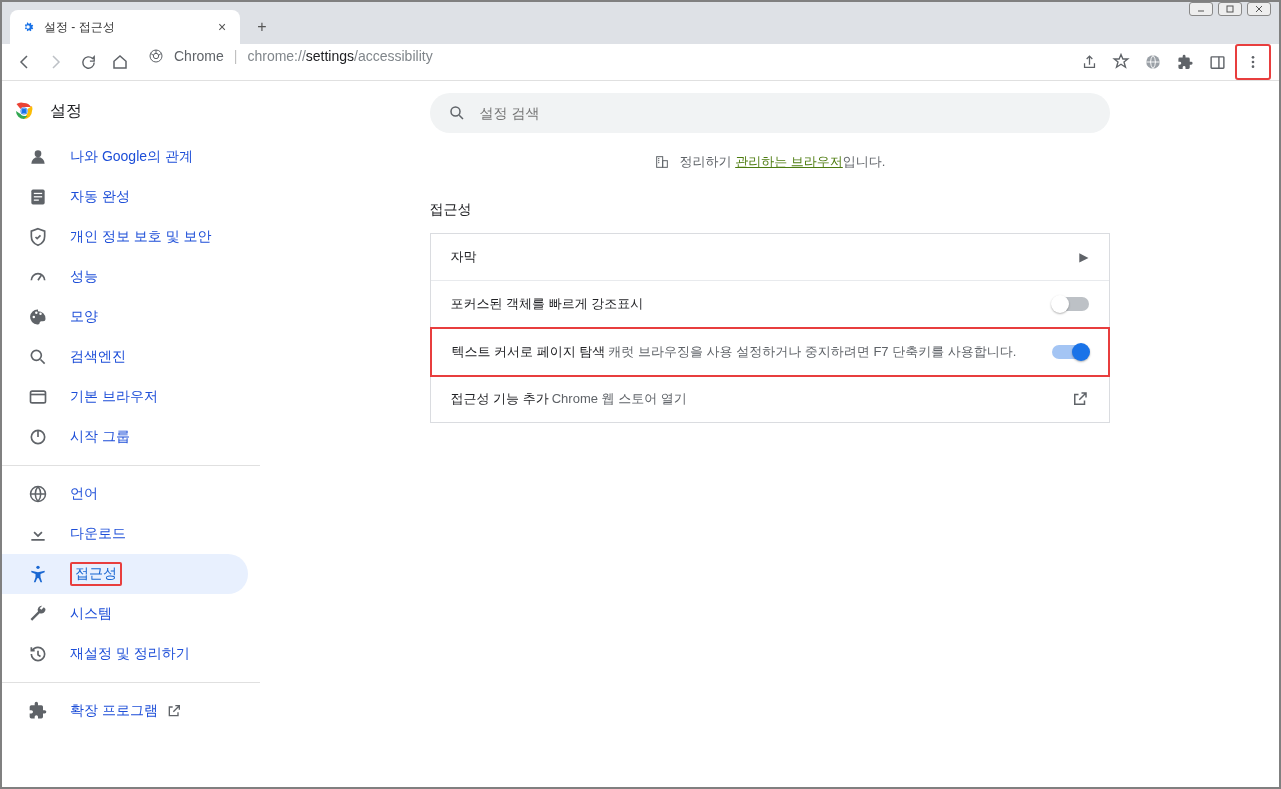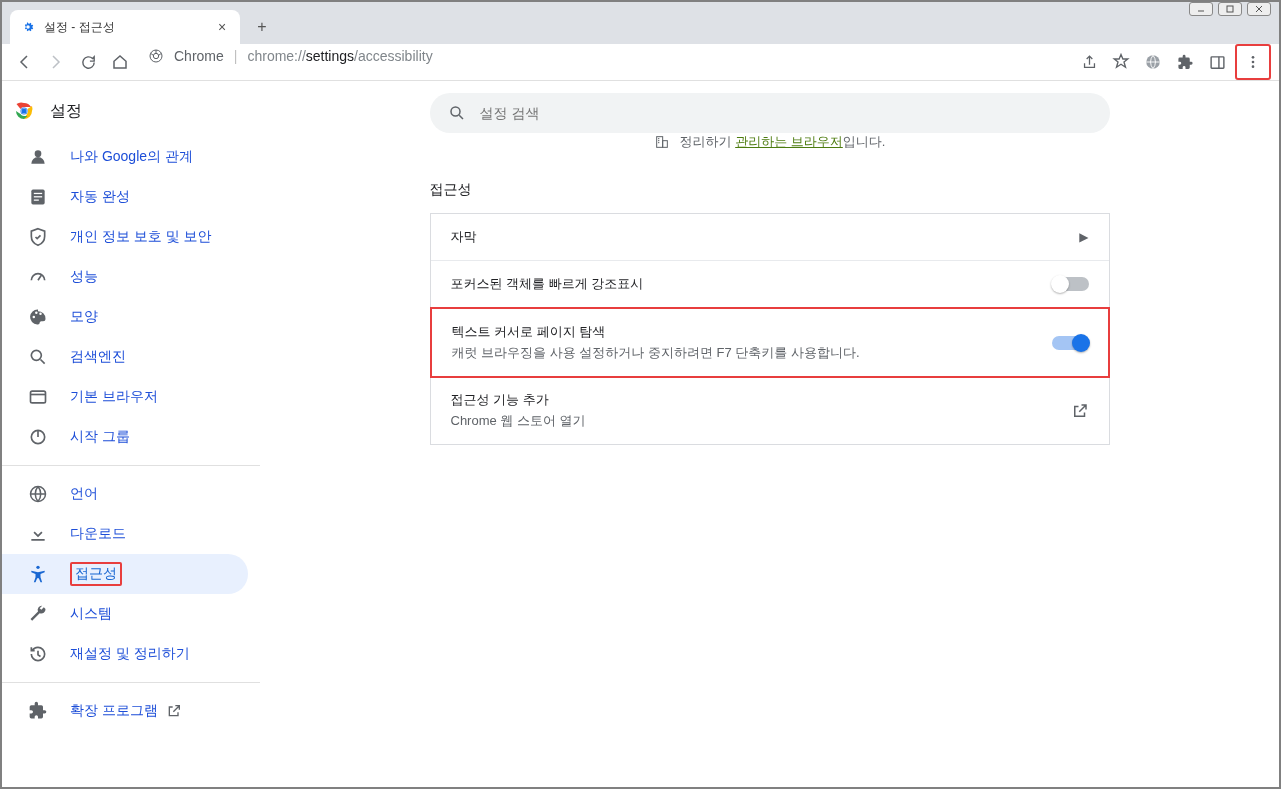--- a/index.html
+++ b/index.html
@@ -24,29 +24,29 @@
 .chrome-logo{width:24px;height:24px}
 .sb-title{font-size:16px;color:#202124}
 .sb-item{height:40px;display:flex;align-items:center;gap:22px;padding:0 20px 0 26px;font-size:14px;color:#1d4ed8;cursor:pointer;border-radius:0 20px 20px 0;margin-right:12px}
 .sb-item.selected{background:#e8f0fe;color:#1967d2}
 .sb-item .ic{width:20px;height:20px;display:flex;align-items:center;justify-content:center;color:#5f6368}
 .sb-item.selected .ic{color:#1967d2}
 .sb-item .lbl-wrap{display:flex;align-items:center;gap:8px}
 .sb-item .ext-ic{color:#5f6368}
 .sb-sep{height:1px;background:#e0e0e0;margin:8px 0}
 .main{flex:1;display:flex;flex-direction:column;align-items:center;padding-top:12px}
-.search-wrap{width:680px;height:40px;background:#f1f3f4;border-radius:20px;display:flex;align-items:center;padding:0 18px;gap:14px;color:#5f6368;}
+.search-wrap{width:680px;height:40px;background:#f1f3f4;border-radius:20px;display:flex;align-items:center;padding:0 18px;gap:14px;color:#5f6368;margin-bottom:20px}
 .search-wrap input{border:none;background:transparent;outline:none;font-size:14px;flex:1;color:#202124}
 .managed{font-size:13px;color:#5f6368;display:flex;align-items:center;gap:10px;margin-bottom:30px}
 .managed a{color:#4d7c0f;text-decoration:underline}
 .section-title{width:680px;font-size:14px;color:#202124;margin-bottom:14px;font-weight:500}
 .card{width:680px;background:#fff;border:1px solid #dadce0;border-radius:0}
 .row{padding:14px 20px;display:flex;align-items:center;justify-content:space-between;border-bottom:1px solid #e8eaed;font-size:13px;color:#202124}
 .row:last-child{border-bottom:none}
-.row .txt{display:flex;flex-direction:column;gap:3px}
+.row .txt{display:flex;flex-direction:row;gap:3px}
 .row .sub{color:#5f6368}
 .arrow{color:#5f6368;font-size:12px}
 .toggle{width:36px;height:14px;border-radius:10px;position:relative}
 .toggle .knob{width:18px;height:18px;border-radius:50%;position:absolute;top:-2px;box-shadow:0 1px 2px rgba(0,0,0,.3)}
 .toggle.off{background:#bdc1c6}
 .toggle.off .knob{left:-2px;background:#fff}
 .toggle.on{background:#a4c5f4}
 .toggle.on .knob{right:-2px;background:#1a73e8}
 .row.highlight{border:2px solid #e83e3e;margin:-1px}
 .ext-open{color:#5f6368}

